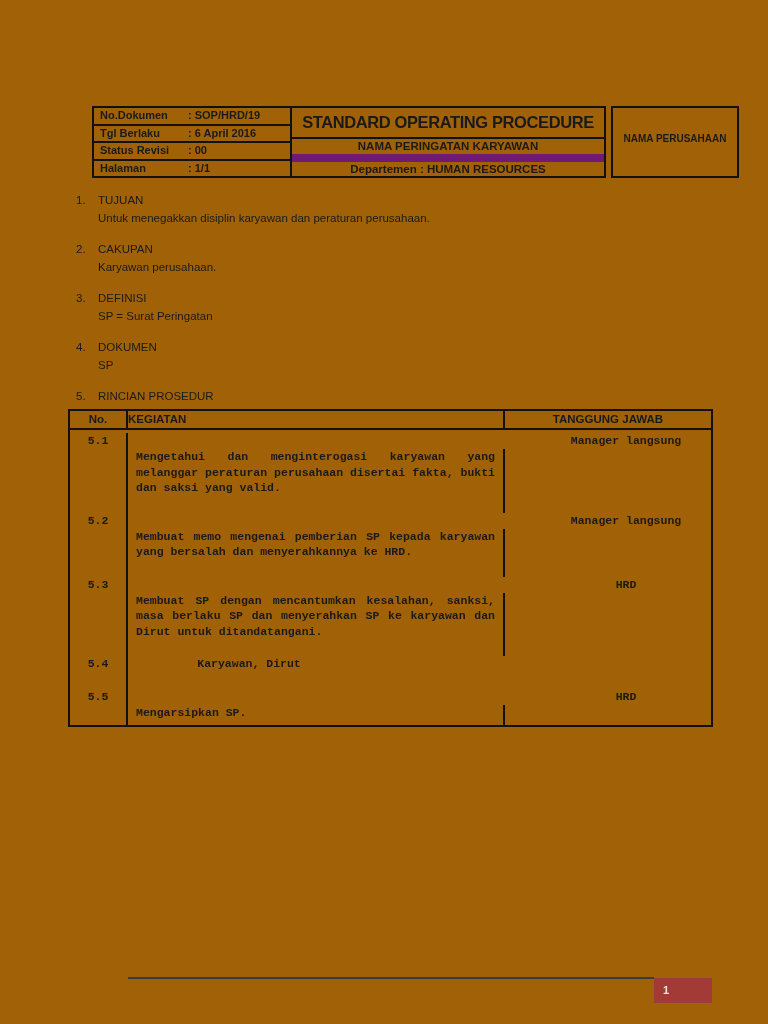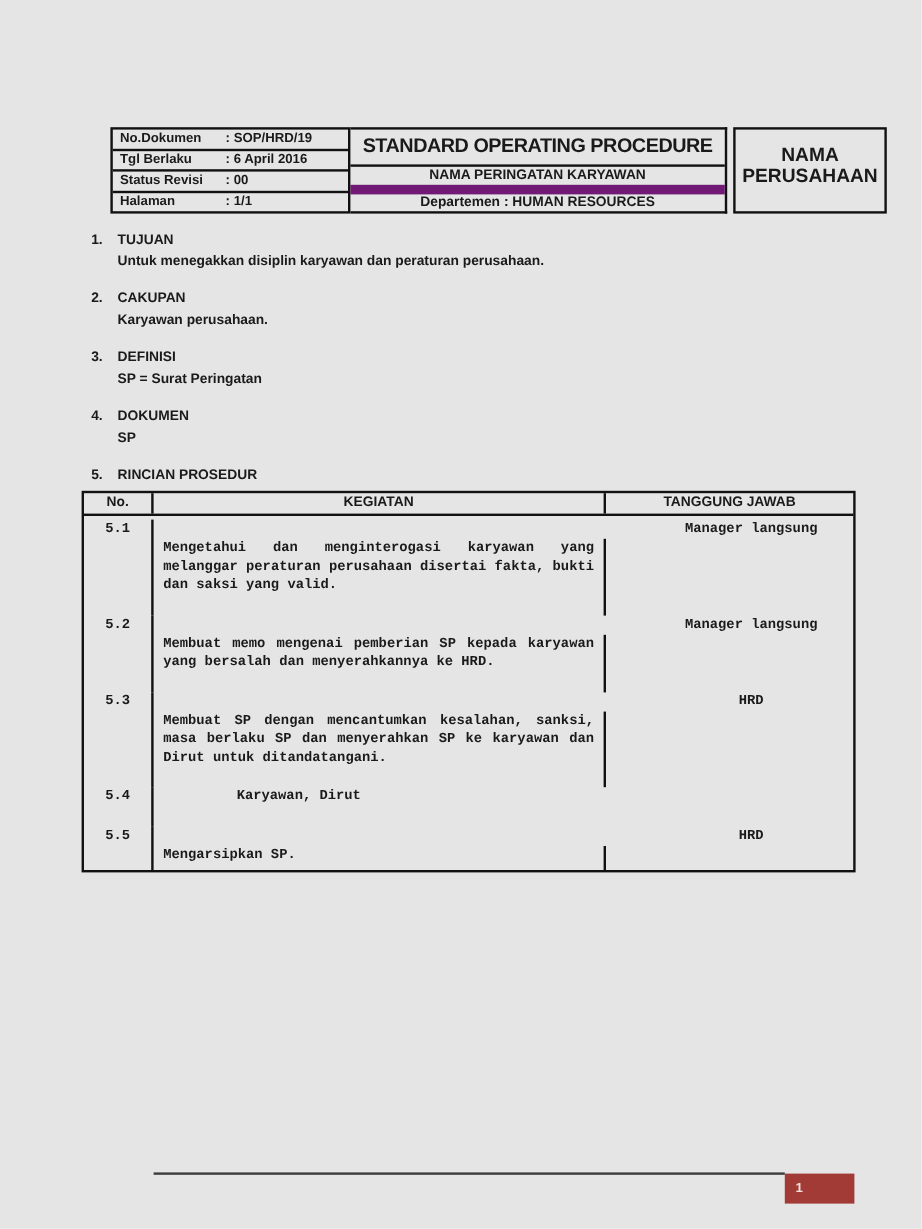--- a/index.html
+++ b/index.html
@@ -4,21 +4,21 @@
 <style>
   * { margin: 0; padding: 0; box-sizing: border-box; }
   html, body { background: #ffffff; }
   body {
     width: 768px; height: 1024px;
     font-family: "Liberation Sans", sans-serif;
     color: #1a1a1a;
     position: relative;
     overflow: hidden;
   }
-  .page { position: absolute; inset: 0; background: #e5e5e5; }
+  .page { position: absolute; inset: 0; background: #a16207; }
 
   
   .hdr {
     position: absolute; left: 92px; top: 106px;
     width: 663px; height: 72px;
     display: flex; align-items: stretch;
     font-weight: 700;
   }
   .hdr-meta {
     width: 200px; border: 2px solid #111;
@@ -48,40 +48,40 @@
     flex: 1; display: flex; align-items: center; justify-content: center;
     font-size: 11.5px;
   }
   .hdr-sub + .hdr-sub { border-top: 8px solid #701a75; }
 
   .hdr-gap { width: 5px; }
 
   .hdr-company {
     width: 128px; border: 2px solid #111;
     display: flex; align-items: center; justify-content: center;
-    text-align: center; font-size: 16px; line-height: 18px;
+    text-align: center; font-size: 10px; line-height: 18px;
     padding: 0 4px 6px 4px;
   }
 
   
-  .sections { position: absolute; left: 76px; top: 193px; width: 640px; font-weight: 700; }
+  .sections { position: absolute; left: 76px; top: 193px; width: 640px; font-weight: 400; }
   .section { margin-bottom: 16px; }
   .sec-line { font-size: 11.5px; line-height: 15px; margin-bottom: 3px; }
   .sec-num { display: inline-block; width: 22px; }
   .sec-content { font-size: 11.5px; line-height: 15px; padding-left: 22px; }
 
   
   .ptable {
     position: absolute; left: 68px; top: 409px; width: 645px;
     border: 2px solid #111; font-weight: 700;
   }
   .phead { display: flex; border-bottom: 2px solid #111; }
   .ph-no   { width: 58px; border-right: 2px solid #111; text-align: center;
              font-size: 11.5px; line-height: 17px; }
-  .ph-keg  { flex: 1; border-right: 2px solid #111; text-align: center;
+  .ph-keg  { flex: 1; border-right: 2px solid #111; text-align: left;
              font-size: 11.5px; line-height: 17px; }
   .ph-resp { width: 206px; text-align: center; font-size: 11.5px; line-height: 17px; }
 
   .pbody { padding-top: 3px; }
   .prow { display: flex; align-items: stretch; font-family: Liberation Mono, monospace; }
   .pc-no   { width: 58px; border-right: 2px solid #111; text-align: center;
              font-size: 11.5px; line-height: 15.5px; padding-bottom: 17px; }
   .pc-keg  { flex: 1; border-right: 2px solid #111; text-align: justify;
              font-size: 11.5px; line-height: 15.5px; padding: 0 8px 17px 8px; margin-top: 16px; }
   .pc-resp { width: 206px; text-align: center; font-size: 11.5px;

